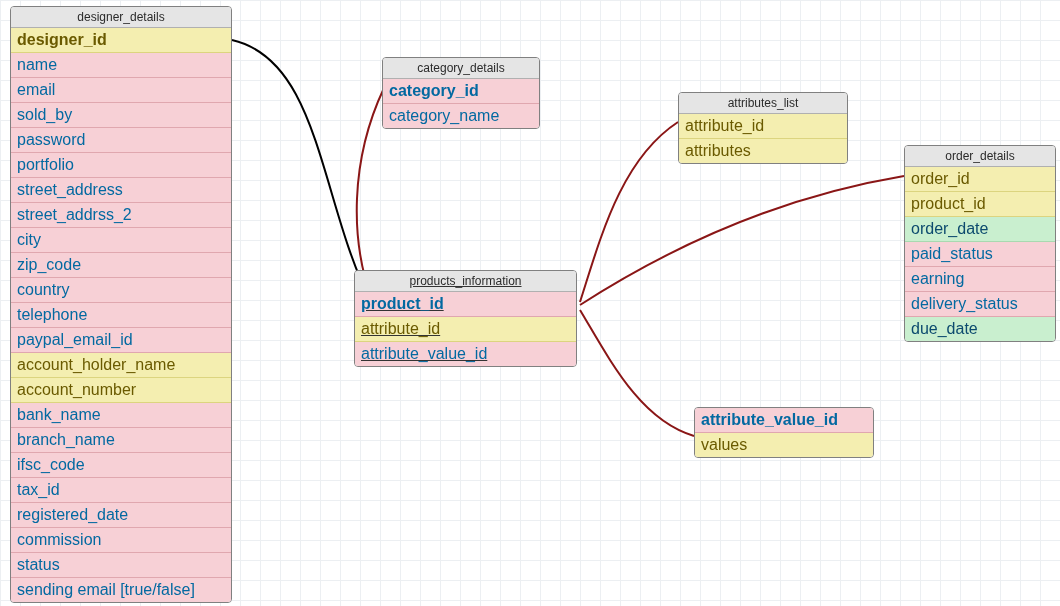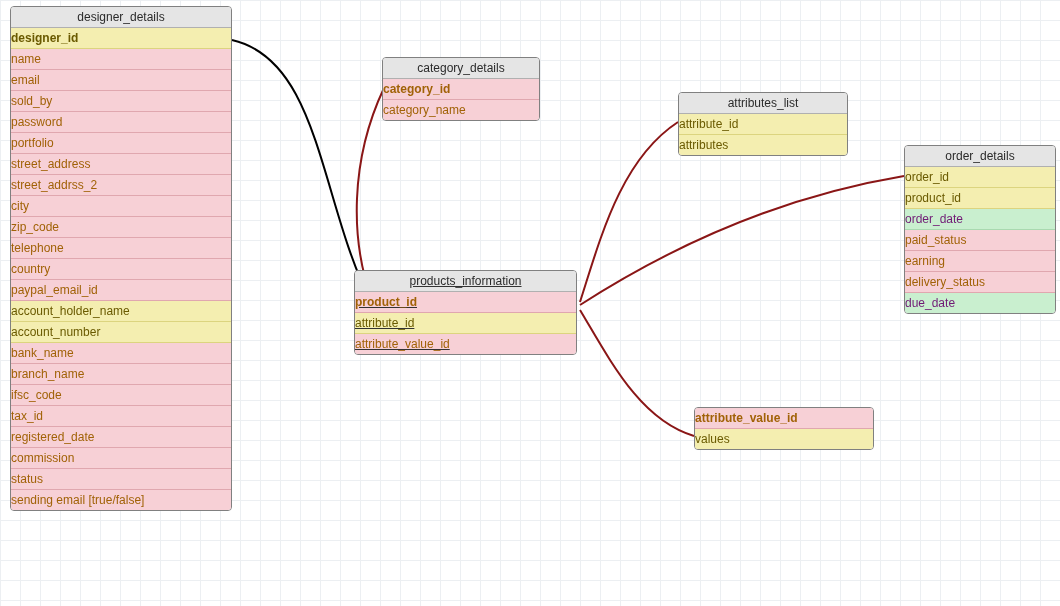--- a/index.html
+++ b/index.html
@@ -40,29 +40,29 @@
   }
   .table-header {
     background: #e5e5e5;
     text-align: center;
     font-size: 12px;
     padding: 3px 10px;
     border-bottom: 1px solid #b0b0b0;
     color: #2b2b2b;
   }
   .row {
-    font-size: 12px;
-    padding: 3px 0;
+    font-size: 16px;
+    padding: 3px 6px;
     border-bottom: 1px solid #d9c28a;
     white-space: nowrap;
   }
   .row:last-child { border-bottom: none; }
-  .row.pink   { background: #f7d0d6; color: #a16207; border-bottom-color:#e0a7af; }
+  .row.pink   { background: #f7d0d6; color: #0369a1; border-bottom-color:#e0a7af; }
   .row.yellow { background: #f4eeb0; color: #6a5a00; border-bottom-color:#dcd47f; }
-  .row.green  { background: #c9efcf; color: #701a75; border-bottom-color:#a9d9b0; }
+  .row.green  { background: #c9efcf; color: #0c4a6e; border-bottom-color:#a9d9b0; }
   .row.pk { font-weight: bold; }
 </style>
 </head>
 <body>
 
 <div class="canvas">
   <svg class="edges">
       <path d="M 232 40 C 320 60, 320 200, 370 300" fill="none" stroke="#000000" stroke-width="2"></path>
       <path d="M 384 88 C 350 160, 350 240, 372 300" fill="none" stroke="#8a1616" stroke-width="2"></path>
       <path d="M 678 122 C 620 160, 600 240, 580 302" fill="none" stroke="#8a1616" stroke-width="2"></path>
@@ -74,22 +74,22 @@
       <div class="row yellow pk">designer_id</div>
       <div class="row pink">name</div>
       <div class="row pink">email</div>
       <div class="row pink">sold_by</div>
       <div class="row pink">password</div>
       <div class="row pink">portfolio</div>
       <div class="row pink">street_address</div>
       <div class="row pink">street_addrss_2</div>
       <div class="row pink">city</div>
       <div class="row pink">zip_code</div>
+      <div class="row pink">country</div>
       <div class="row pink">telephone</div>
-      <div class="row pink">country</div>
       <div class="row pink">paypal_email_id</div>
       <div class="row yellow">account_holder_name</div>
       <div class="row yellow">account_number</div>
       <div class="row pink">bank_name</div>
       <div class="row pink">branch_name</div>
       <div class="row pink">ifsc_code</div>
       <div class="row pink">tax_id</div>
       <div class="row pink">registered_date</div>
       <div class="row pink">commission</div>
       <div class="row pink">status</div>

